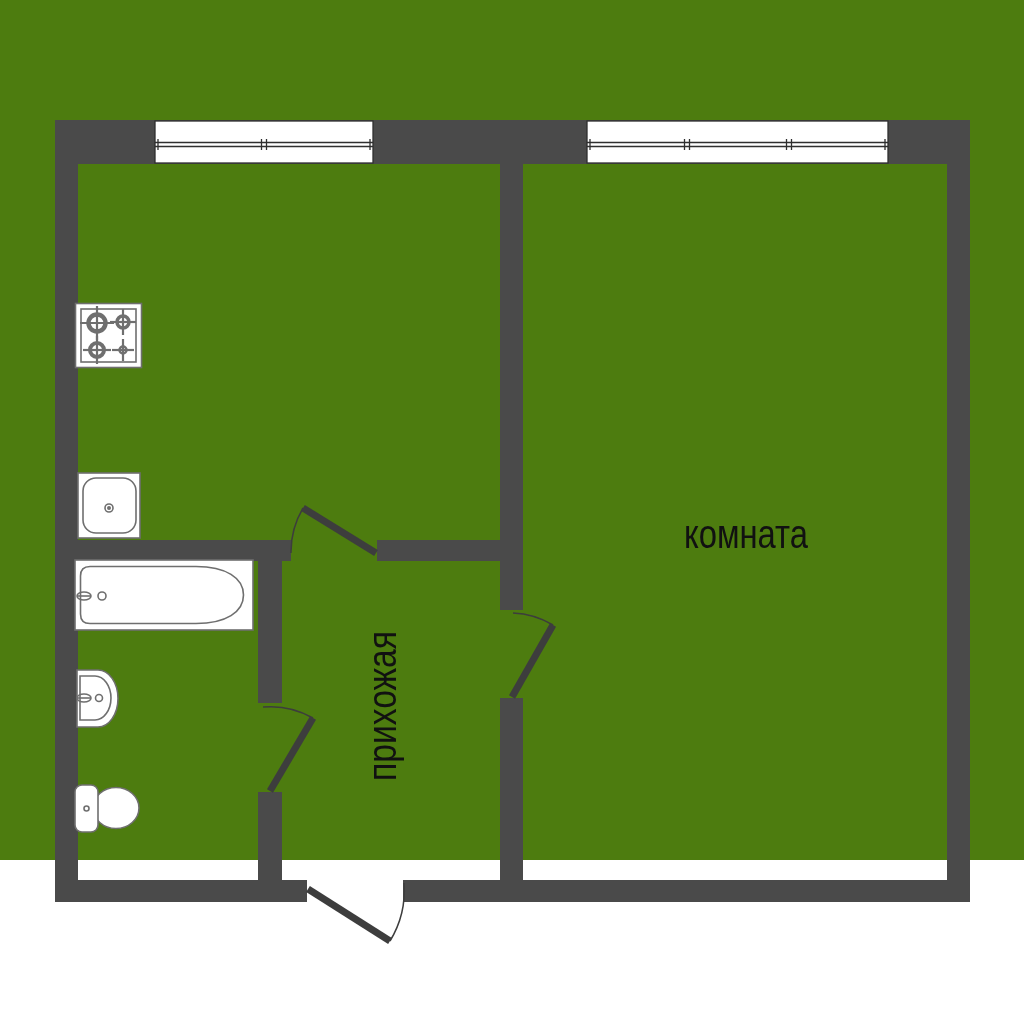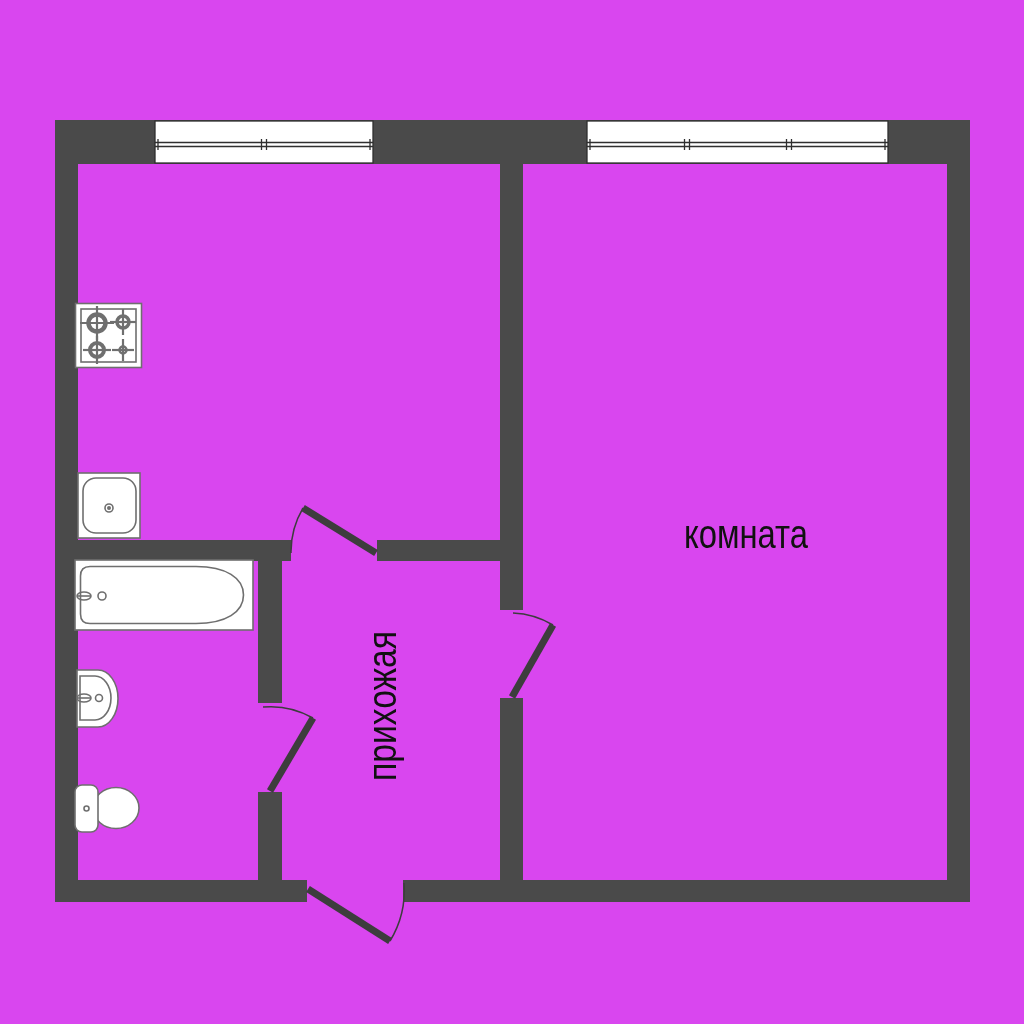--- a/index.html
+++ b/index.html
@@ -6,22 +6,22 @@
     margin: 0;
     padding: 0;
     width: 1024px;
     height: 1024px;
     background: #ffffff;
     font-family: "Liberation Sans", "DejaVu Sans", sans-serif;
   }
   #plan-wrap {
     position: relative;
     width: 1024px;
-    height: 1024px;
-    background: #d946ef;
+    height: 860px;
+    background: #4d7c0f;
   }
   svg { display: block; }
   text {
     font-family: "Liberation Sans", "DejaVu Sans", sans-serif;
     font-weight: 400;
   }
 </style>
 </head>
 <body>
 

